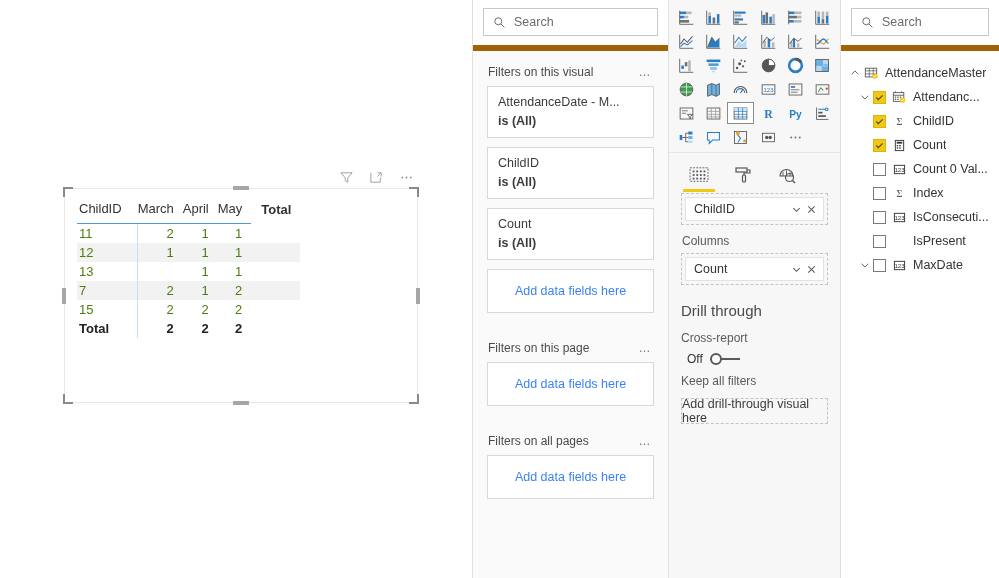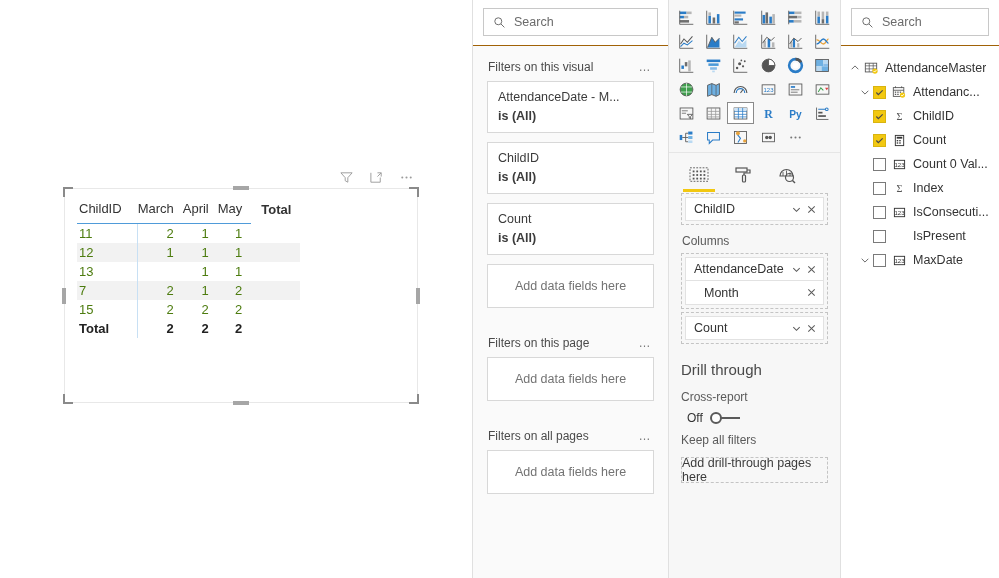--- a/index.html
+++ b/index.html
@@ -52,21 +52,21 @@
   table.matrix td.rowlbl { text-align:left; padding-left:2px; padding-right:16px; border-right:1px solid #c8e0f4; }
   table.matrix td.totalcol { padding-left:10px; min-width:38px; }
   table.matrix tr.hdrrow th { border-bottom:1px solid #4f9bd9; }
   table.matrix tr.hdrrow th.totalhdr { border-bottom:none; }
   table.matrix tr.alt td { background:#f2f2f2; }
   table.matrix tr.alt td.rowlbl { background:#f2f2f2; }
   table.matrix tr.totalrow td { font-weight:bold; color:#222; }
 
   
   .pane { position:absolute; top:0; height:578px; background:#fff; border-left:1px solid #e0e0e0; }
-  .pane-search { padding:8px 10px 9px 10px; border-bottom:1px solid #a16207; }
+  .pane-search { padding:8px 10px 9px 10px; border-bottom:6px solid #a16207; }
   .searchbox {
     display:flex; align-items:center; gap:8px;
     border:1px solid #c8c8c8; background:#fff; height:28px; padding:0 9px;
     color:#6b6b6b; font-size:12.5px;
   }
   .searchbox svg { flex:0 0 auto; }
 
   
   #filters-pane { left:472px; width:196px; background:#fafafa; }
   #filters-pane .pane-search { background:#fff; }
@@ -78,21 +78,21 @@
   .dots { color:#767676; letter-spacing:1.5px; font-size:12px; cursor:pointer; line-height:8px; }
   .filter-card {
     border:1px solid #d8d8d8; background:#fff; padding:8px 10px 9px 10px; margin-bottom:9px;
     font-size:12.5px; color:#3b3b3b; cursor:pointer;
   }
   .filter-card .fc-name { margin-bottom:5px; white-space:nowrap; overflow:hidden; text-overflow:ellipsis; }
   .filter-card .fc-state { color:#3b3b3b;font-weight:bold; }
   .dropzone {
     border:1px solid #d8d8d8; background:#fff; height:44px;
     display:flex; align-items:center; justify-content:center;
-    color:#737373; font-size:12.5px; margin-bottom:9px; cursor:pointer;
+    color:#3b82f6; font-size:12.5px; margin-bottom:9px; cursor:pointer;
   }
   .sect-gap { height:17px; }
 
   
   #viz-pane { left:668px; width:172px; background:#f7f7f7; border-left:1px solid #e0e0e0; }
   .viz-grid {
     display:grid; grid-template-columns:repeat(6, 1fr);
     padding:6px 4px 4px 4px; gap:2px 0;
     background:#f7f7f7;
   }
@@ -637,43 +637,20 @@
           </span>
         <span class="pill-icon">
             <svg width="11" height="11" viewBox="0 0 12 12">
               <path d="M2.5 2.5l7 7M9.5 2.5l-7 7" stroke="#5a5a5a" stroke-width="1.1"></path>
             </svg>
           </span>
       </div>
     </div>
 
     <div class="well-label">Columns</div>
-    <div class="well-box">
-      <div class="well-pill">
-        <span class="pill-name">AttendanceDate</span>
-        <span class="pill-icon">
-            <svg width="11" height="11" viewBox="0 0 12 12">
-              <path d="M2.5 4.5L6 8l3.5-3.5" fill="none" stroke="#5a5a5a" stroke-width="1.1"></path>
-            </svg>
-          </span>
-        <span class="pill-icon">
-            <svg width="11" height="11" viewBox="0 0 12 12">
-              <path d="M2.5 2.5l7 7M9.5 2.5l-7 7" stroke="#5a5a5a" stroke-width="1.1"></path>
-            </svg>
-          </span>
-      </div>
-      <div class="well-sub">
-        <span class="pill-name">Month</span>
-        <span class="pill-icon">
-            <svg width="11" height="11" viewBox="0 0 12 12">
-              <path d="M2.5 2.5l7 7M9.5 2.5l-7 7" stroke="#5a5a5a" stroke-width="1.1"></path>
-            </svg>
-          </span>
-      </div>
-    </div>
 
     <div class="well-box">
       <div class="well-pill">
         <span class="pill-name">Count</span>
         <span class="pill-icon">
             <svg width="11" height="11" viewBox="0 0 12 12">
               <path d="M2.5 4.5L6 8l3.5-3.5" fill="none" stroke="#5a5a5a" stroke-width="1.1"></path>
             </svg>
           </span>
         <span class="pill-icon">
@@ -688,21 +665,21 @@
   <div class="drill-title">Drill through</div>
   <div class="drill-label">Cross-report</div>
   <div class="toggle-row">
     <span>Off</span>
     <span class="tgl off">
         <span class="track"></span>
         <span class="knob"></span>
       </span>
   </div>
   <div class="drill-label">Keep all filters</div>
-  <div class="drill-drop">Add drill-through pages here</div>
+  <div class="drill-drop">Add drill-through visual here</div>
 </div>
 
 <div class="pane" id="fields-pane">
   <div class="pane-search">
     <div class="searchbox">
       <svg width="13" height="13" viewBox="0 0 16 16">
           <circle cx="6.5" cy="6.5" r="4.3" fill="none" stroke="#6b6b6b" stroke-width="1.2"></circle>
           <path d="M9.8 9.8L14 14" stroke="#6b6b6b" stroke-width="1.2"></path>
         </svg>
       <span>Search</span>

